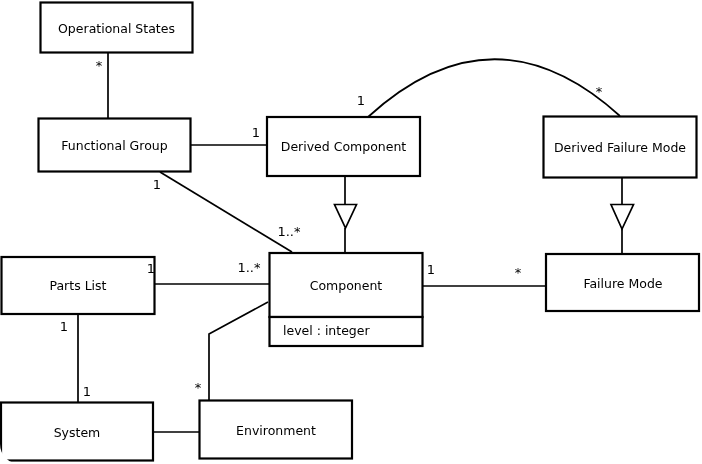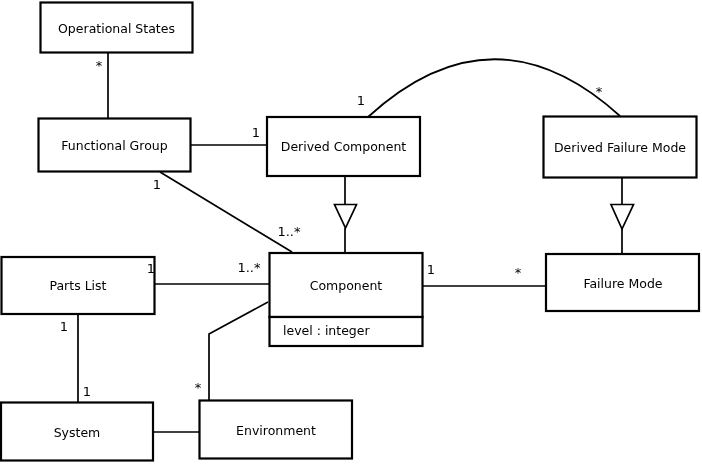--- a/index.html
+++ b/index.html
@@ -1,16 +1,16 @@
 <!DOCTYPE html>
 <html><head>
 <meta charset="utf-8">
 <style>
   html,body{margin:0;padding:0;background:#ffffff;}
-  #stage{width:702px;height:464px;position:relative;background:#ffffff;overflow:hidden;}
+  #stage{width:702px;height:464px;position:relative;background:#ffffff;overflow:hidden;border-radius:20px;}
   svg{display:block;}
   .cls-rect{fill:#ffffff;stroke:#000000;stroke-width:2.2px;}
   .cls-name{font-family:"DejaVu Sans",sans-serif;font-size:12.5px;fill:#000000;text-anchor:middle;}
   .cls-attr{font-family:"DejaVu Sans",sans-serif;font-size:12.5px;fill:#000000;text-anchor:start;}
   .mult{font-family:"DejaVu Sans",sans-serif;font-size:13px;fill:#000000;text-anchor:middle;}
   .assoc{fill:none;stroke:#000000;stroke-width:1.7px;}
   .gen-tri{fill:#ffffff;stroke:#000000;stroke-width:1.7px;}
 </style>
 </head>
 <body>

